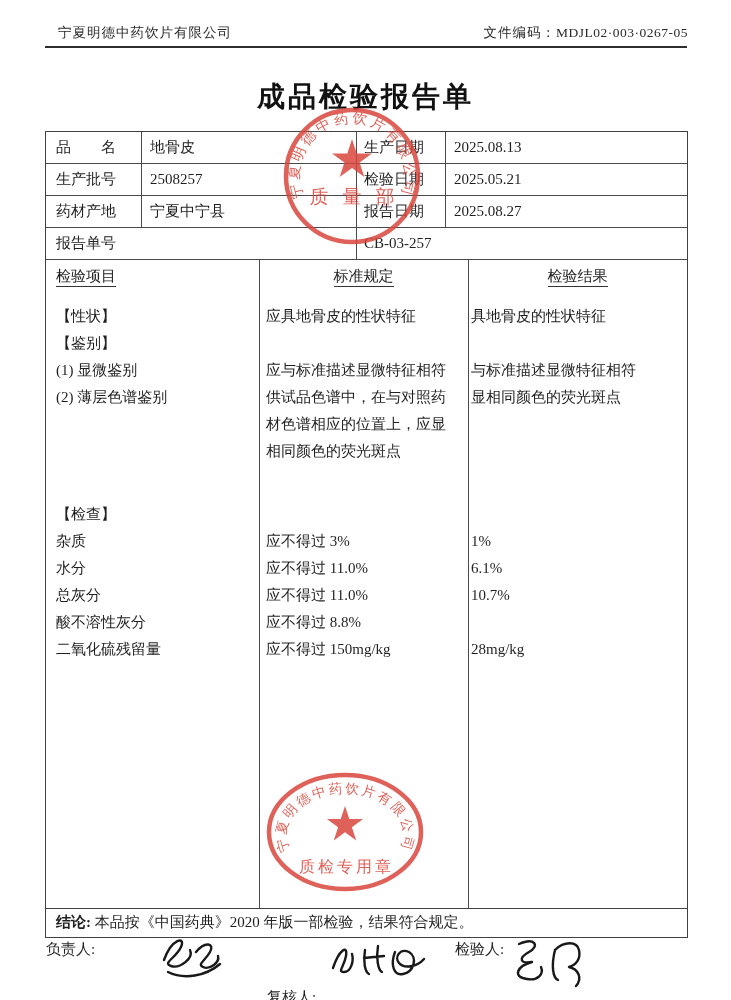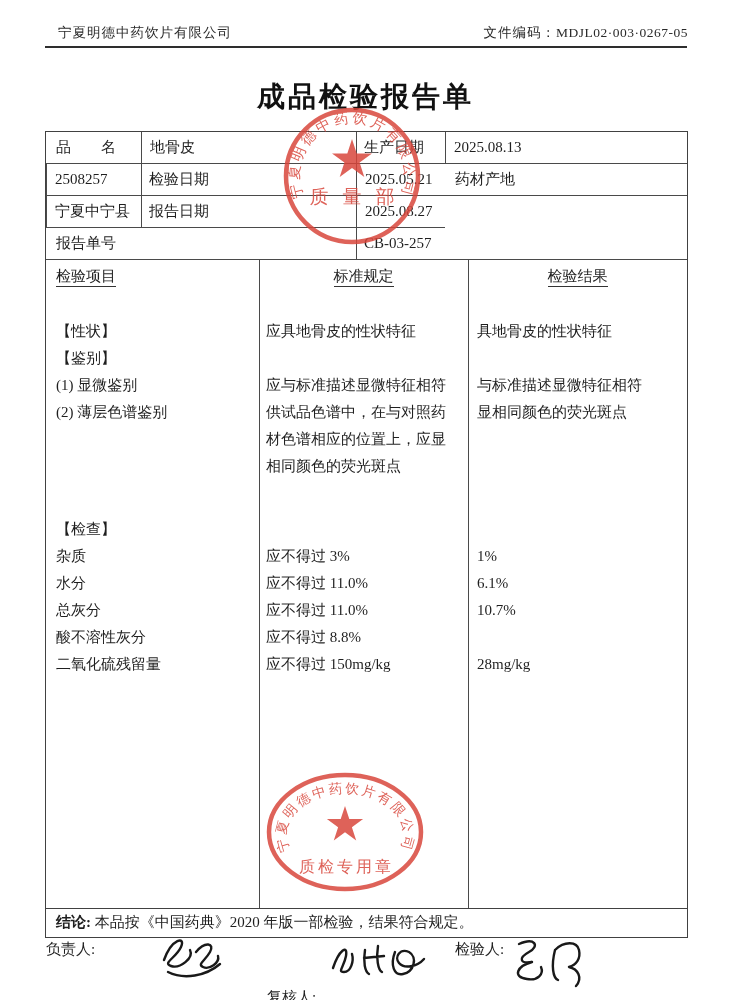--- a/index.html
+++ b/index.html
@@ -31,26 +31,26 @@
   .cell.lab2{padding-left:7px;border-left:1px solid #4a4a4a;}
   .span2{grid-column:span 2;}
   
   .items{position:relative;height:648px;box-sizing:border-box;}
   .vline{position:absolute;top:0;bottom:0;width:1px;background:#4a4a4a;}
   .vline.v1{left:213px;} .vline.v2{left:422px;}
   .items-head{display:grid;grid-template-columns:213px 209px 219px;height:34px;padding-top:7px;box-sizing:border-box;font-size:15px;}
   .items-head .h{text-align:center;}
   .items-head .h:first-child{text-align:left;padding-left:10px;}
   .items-head .u{border-bottom:1px solid #333;padding-bottom:2px;}
-  .item-rows{margin-top:24px;}
+  .item-rows{margin-top:9px;}
   .item-row{display:grid;grid-template-columns:213px 209px 219px;min-height:27px;}
   .item-row>div{font-size:15px;line-height:27px;}
   .c-item{padding-left:10px;}
   .c-std{padding-left:7px;padding-right:8px;}
-  .c-res{padding-left:9px;padding-right:6px;}
+  .c-res{padding-left:3px;padding-right:6px;}
   .item-rows div.item-row:nth-of-type(5){margin-top:36px;}
   
   .conclusion{
     border-top:1.5px solid #414141;height:28px;line-height:27px;
     font-size:15px;padding-left:10px;white-space:nowrap;
   }
   .conclusion .clab{font-weight:700;}
   
   .footer{position:absolute;left:45px;top:940px;width:660px;height:58px;font-size:15px;}
   .signer{position:absolute;top:0;white-space:nowrap;}
@@ -80,20 +80,21 @@
 
   <div class="sheet">
 
     <div class="info-grid">
 
         <div class="cell lab">品　　名</div>
         <div class="cell val">地骨皮</div>
         <div class="cell lab2">生产日期</div>
         <div class="cell val">2025.08.13</div>
 
+        <div class="cell lab">生产批号</div>
         <div class="cell val">2508257</div>
         <div class="cell lab2">检验日期</div>
         <div class="cell val">2025.05.21</div>
 
         <div class="cell lab">药材产地</div>
         <div class="cell val">宁夏中宁县</div>
         <div class="cell lab2">报告日期</div>
         <div class="cell val">2025.08.27</div>
 
       <div class="cell lab span2">报告单号</div>

